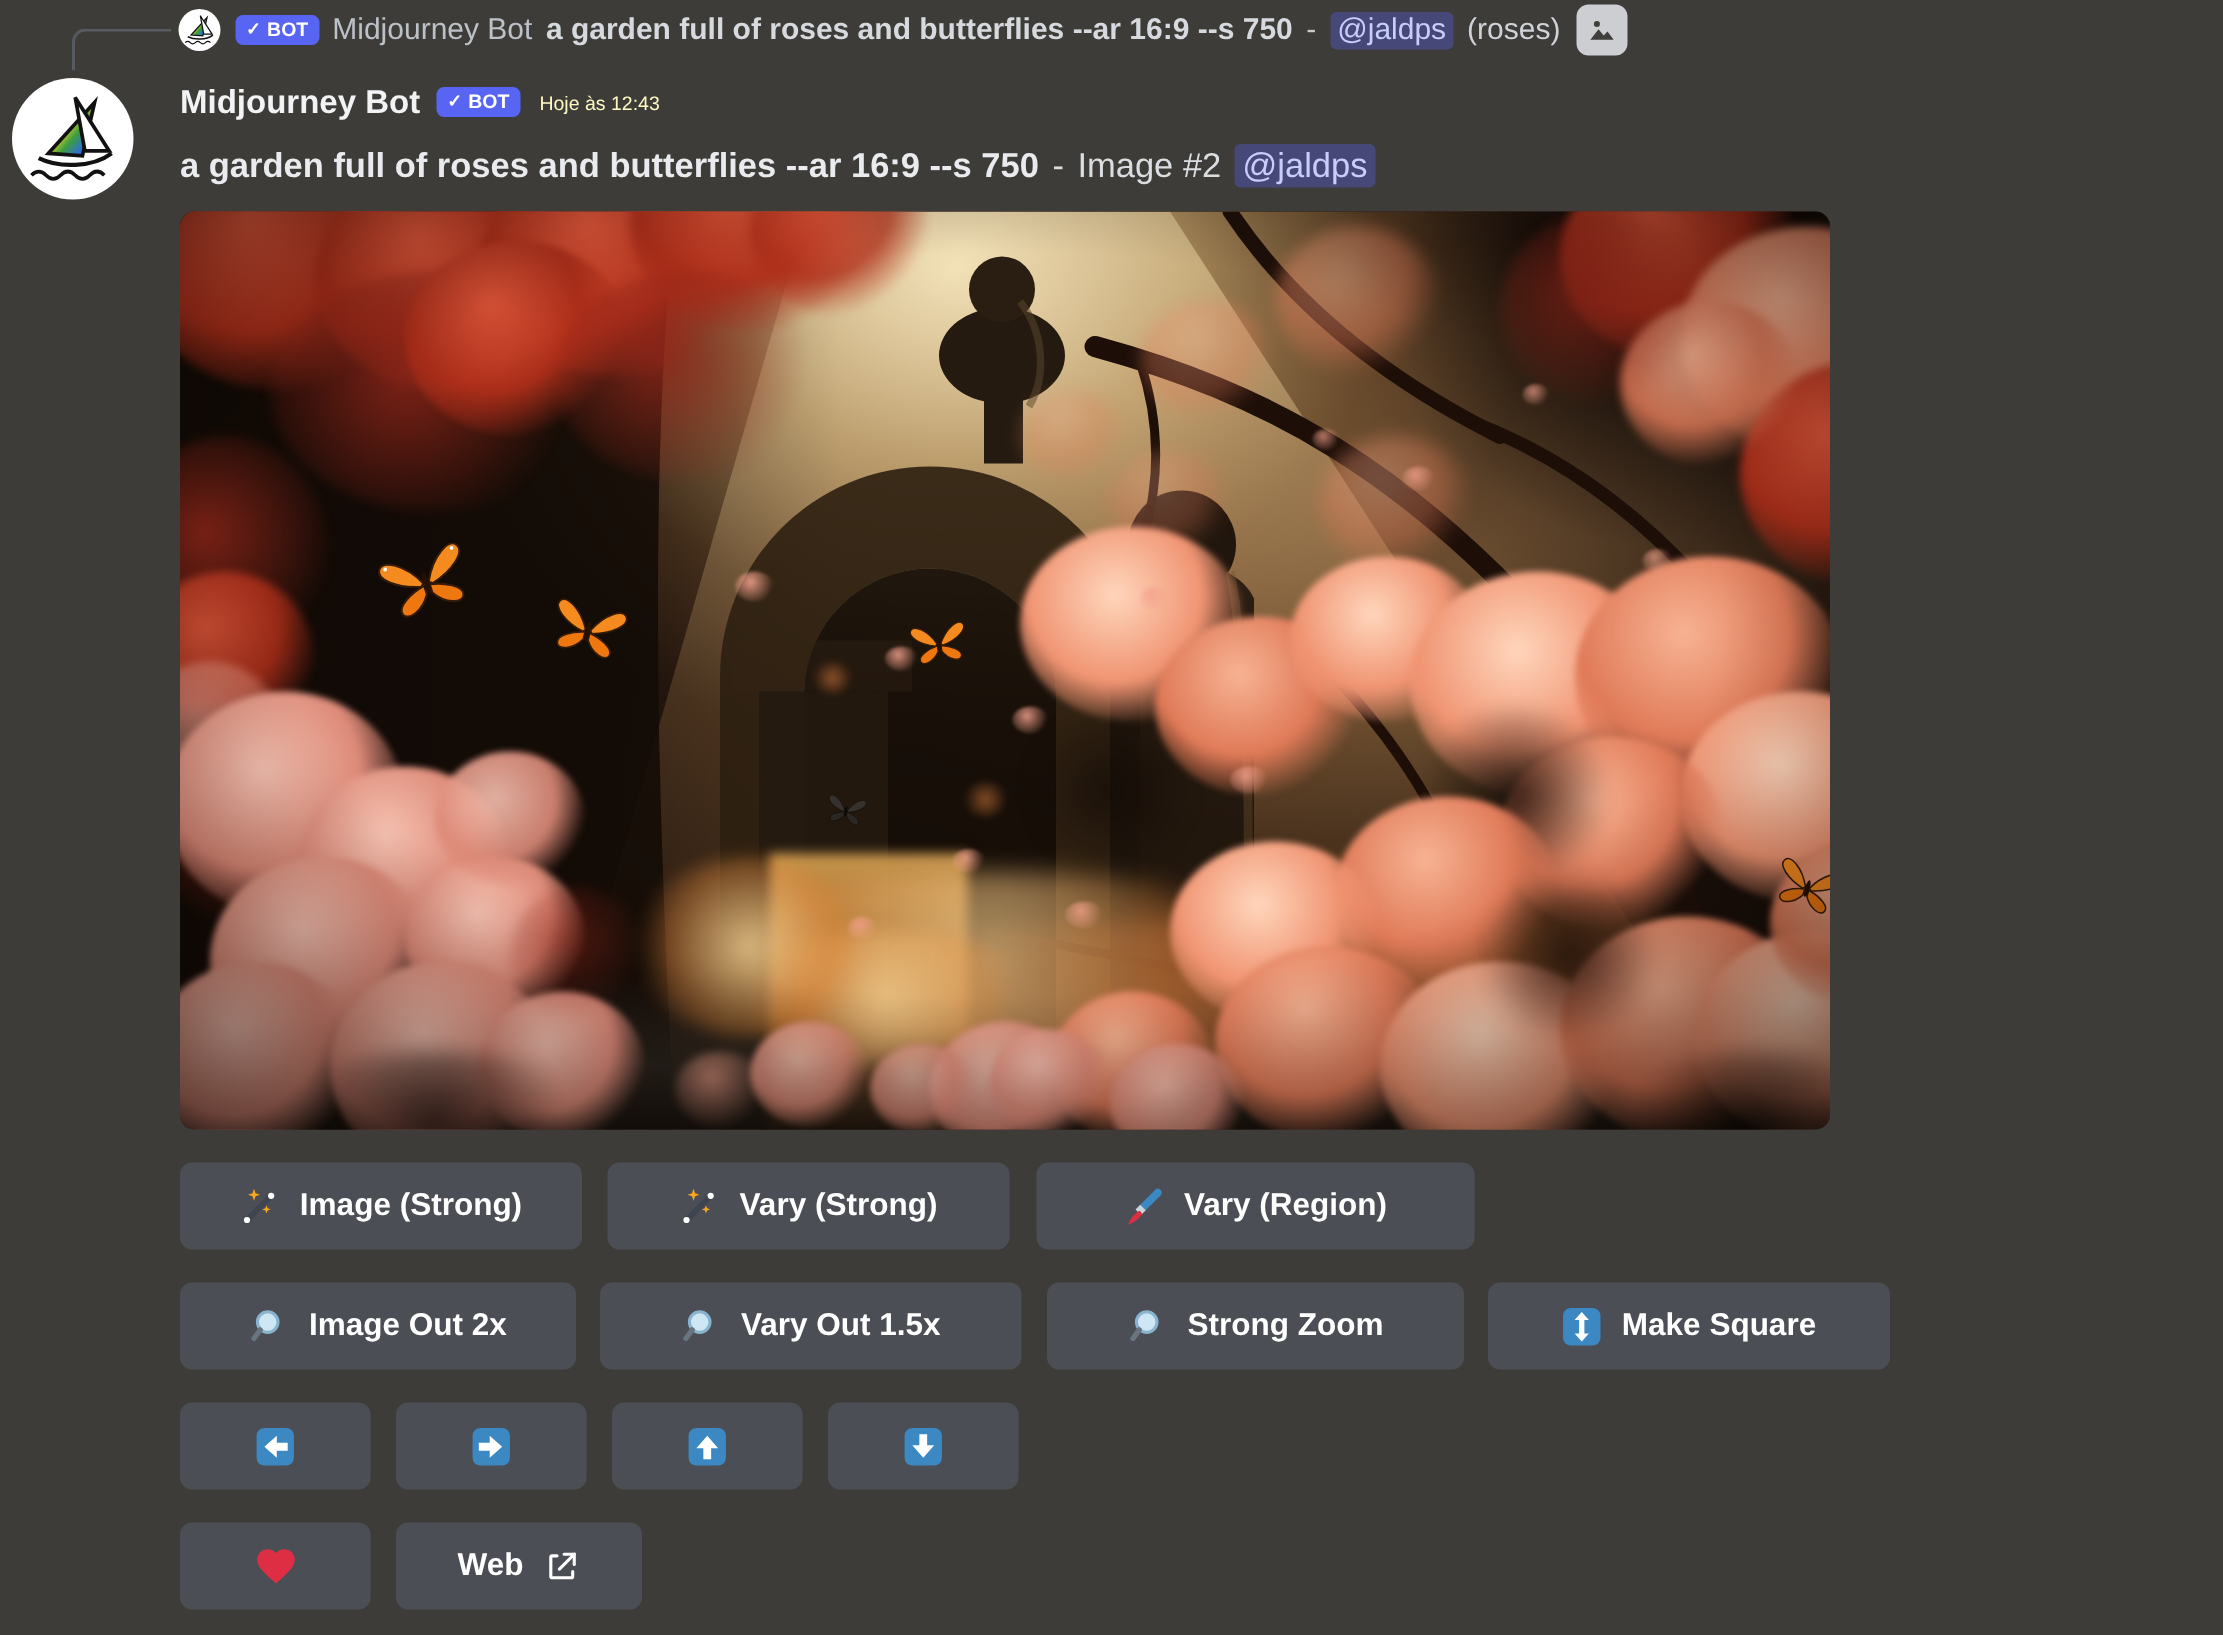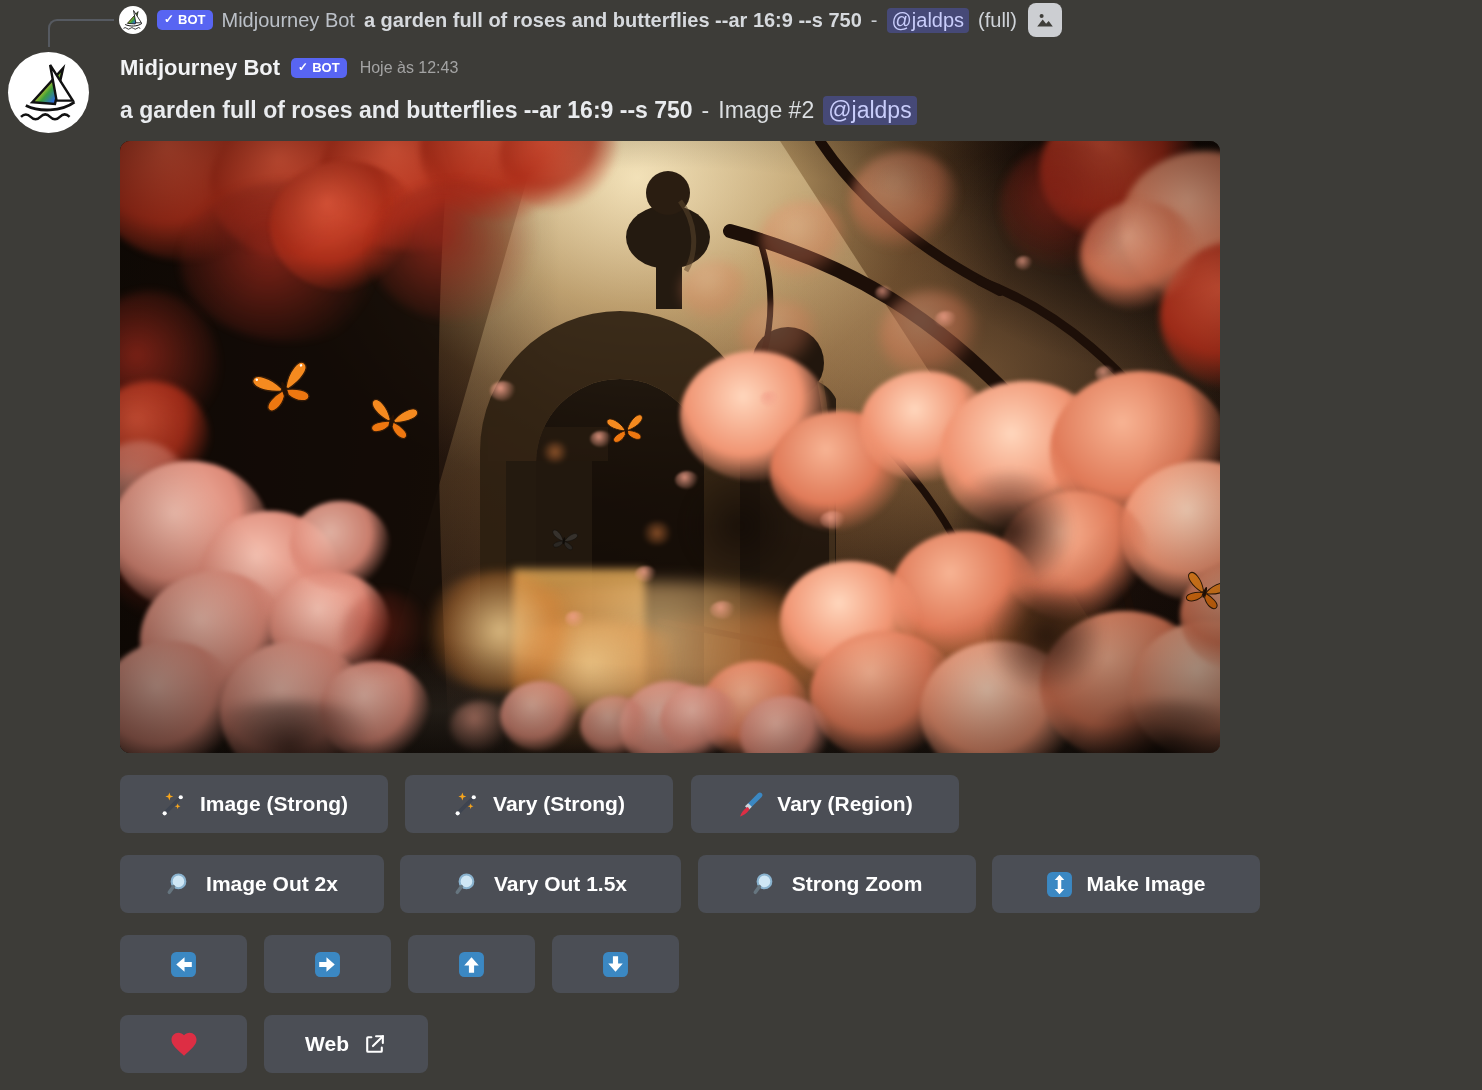--- a/index.html
+++ b/index.html
@@ -23,21 +23,21 @@
   .reply-sep{color:#c9ccd1;font-weight:400}
   .mention{background:rgba(88,101,242,.34);color:#c9cdfb;border-radius:4px;padding:1px 5px;font-weight:500;cursor:pointer}
   .reply-mode{color:#cfd3d8}
   .attach-ico{width:34px;height:34px;border-radius:8px;background:#ccced2;display:flex;
     align-items:center;justify-content:center;flex:none;margin-left:2px}
   
   .avatar{position:absolute;left:8px;top:52px;width:81px;height:81px;border-radius:50%;
     background:#fff;overflow:hidden;display:flex;align-items:center;justify-content:center;cursor:pointer}
   .msg-header{position:absolute;left:120px;top:55px;display:flex;align-items:center;gap:11px}
   .msg-username{font-size:22px;font-weight:600;color:#f2f3f5;cursor:pointer}
-  .timestamp{font-size:16px;color:#a3a3a3;margin-left:2px}
+  .timestamp{font-size:13px;color:#fef9c3;margin-left:2px}
   .msg-content{position:absolute;left:120px;top:96px;font-size:23px;display:flex;align-items:center;
     gap:9px;white-space:nowrap}
   .prompt-bold{font-weight:700;color:#e9ebee}
   .plain{color:#dbdee1}
   
   .gen-image{position:absolute;left:120px;top:141px;width:1100px;height:612px;border-radius:10px;
     overflow:hidden;background:#221510;cursor:pointer}
   .layer{position:absolute;inset:0}
   #art-base{background:linear-gradient(100deg,#1a100a 0%,#2b1a10 35%,#3a2414 55%,#20130c 80%,#130b07 100%)}
   #art-glow{background:radial-gradient(ellipse 520px 430px at 47% 6%,rgba(250,238,205,.95),rgba(233,196,130,.6) 30%,rgba(190,140,80,.25) 55%,rgba(190,140,80,0) 75%)}
@@ -93,21 +93,21 @@
 
 <div class="reply-content">
   <span class="bot-badge">
     <span class="chk">✓</span>
     <span>BOT</span>
   </span>
   <span class="reply-username">Midjourney Bot</span>
   <span class="reply-preview">a garden full of roses and butterflies --ar 16:9 --s 750</span>
   <span class="reply-sep">-</span>
   <span class="mention">@jaldps</span>
-  <span class="reply-mode">(full)</span>
+  <span class="reply-mode">(roses)</span>
   <span class="attach-ico">
     <svg width="22" height="22" viewBox="0 0 24 24">
       <circle cx="8.3" cy="7.6" r="2.2" fill="#3f3e3a"></circle>
       <path d="M3.5 19 L9.5 11.5 L13.2 16 L16 13 L20.5 19 Z" fill="#3f3e3a"></path>
     </svg>
   </span>
 </div>
 
 <div class="avatar">
   <svg width="81" height="81" viewBox="0 0 100 100">
@@ -314,21 +314,21 @@
 <button class="btn" style="left:405px;top:775px;width:268px">
   <svg width="27" height="27" viewBox="0 0 26 26">
     <line x1="4.5" y1="21.5" x2="20" y2="6" stroke="#3e4450" stroke-width="3.6" stroke-linecap="round"></line>
     <circle cx="4.5" cy="21.5" r="2" fill="#fff"></circle>
       <circle cx="20" cy="6" r="2" fill="#fff"></circle>
     <path d="M9 1.5l1 2.8 2.8 1-2.8 1-1 2.8-1-2.8-2.8-1 2.8-1z" fill="#f8a61c"></path>
     <path d="M17 12l.7 2 2 .7-2 .7-.7 2-.7-2-2-.7 2-.7z" fill="#f8a61c"></path>
   </svg>
   <span>Vary (Strong)</span>
 </button>
-<button class="btn" style="left:691px;top:775px;width:268px">
+<button class="btn" style="left:691px;top:775px;width:292px">
   <svg width="27" height="27" viewBox="0 0 26 26">
     <line x1="22" y1="4" x2="12.5" y2="13.5" stroke="#3b88c3" stroke-width="5" stroke-linecap="round"></line>
     <line x1="12.5" y1="13.5" x2="9.5" y2="16.5" stroke="#ccd6dd" stroke-width="5"></line>
     <path d="M10.5 15.5 C7.5 16.5 4 21 3 24.5 C6.5 23.5 11 20 12 17.5 Z" fill="#dd2e44"></path>
   </svg>
   <span>Vary (Region)</span>
 </button>
 
 <button class="btn" style="left:120px;top:855px;width:264px">
   <svg width="27" height="27" viewBox="0 0 26 26">
@@ -349,21 +349,21 @@
     <circle cx="12" cy="10" r="6.6" fill="#cfe7f5" stroke="#8ab3cf" stroke-width="2"></circle>
     <line x1="7.2" y1="15" x2="3.2" y2="20.5" stroke="#66757f" stroke-width="3.4" stroke-linecap="round"></line>
   </svg>
   <span>Strong Zoom</span>
 </button>
 <button class="btn" style="left:992px;top:855px;width:268px">
   <svg width="27" height="27" viewBox="0 0 26 26">
     <rect x="1" y="1" width="24" height="24" rx="5" fill="#3b88c3"></rect>
     <path d="M13 3.5l4.6 5.2h-2.9v8.6h2.9L13 22.5l-4.6-5.2h2.9V8.7H8.4z" fill="#fff"></path>
   </svg>
-  <span>Make Image</span>
+  <span>Make Square</span>
 </button>
 
 <button class="btn" style="left:120px;top:935px;width:127px">
   <svg width="27" height="27" viewBox="0 0 26 26">
     <rect x="1" y="1" width="24" height="24" rx="5" fill="#3b88c3"></rect>
     <path d="M21 10.5h-7V6l-8 7 8 7v-4.5h7z" fill="#fff"></path>
   </svg>
 </button>
 <button class="btn" style="left:264px;top:935px;width:127px">
   <svg width="27" height="27" viewBox="0 0 26 26">

